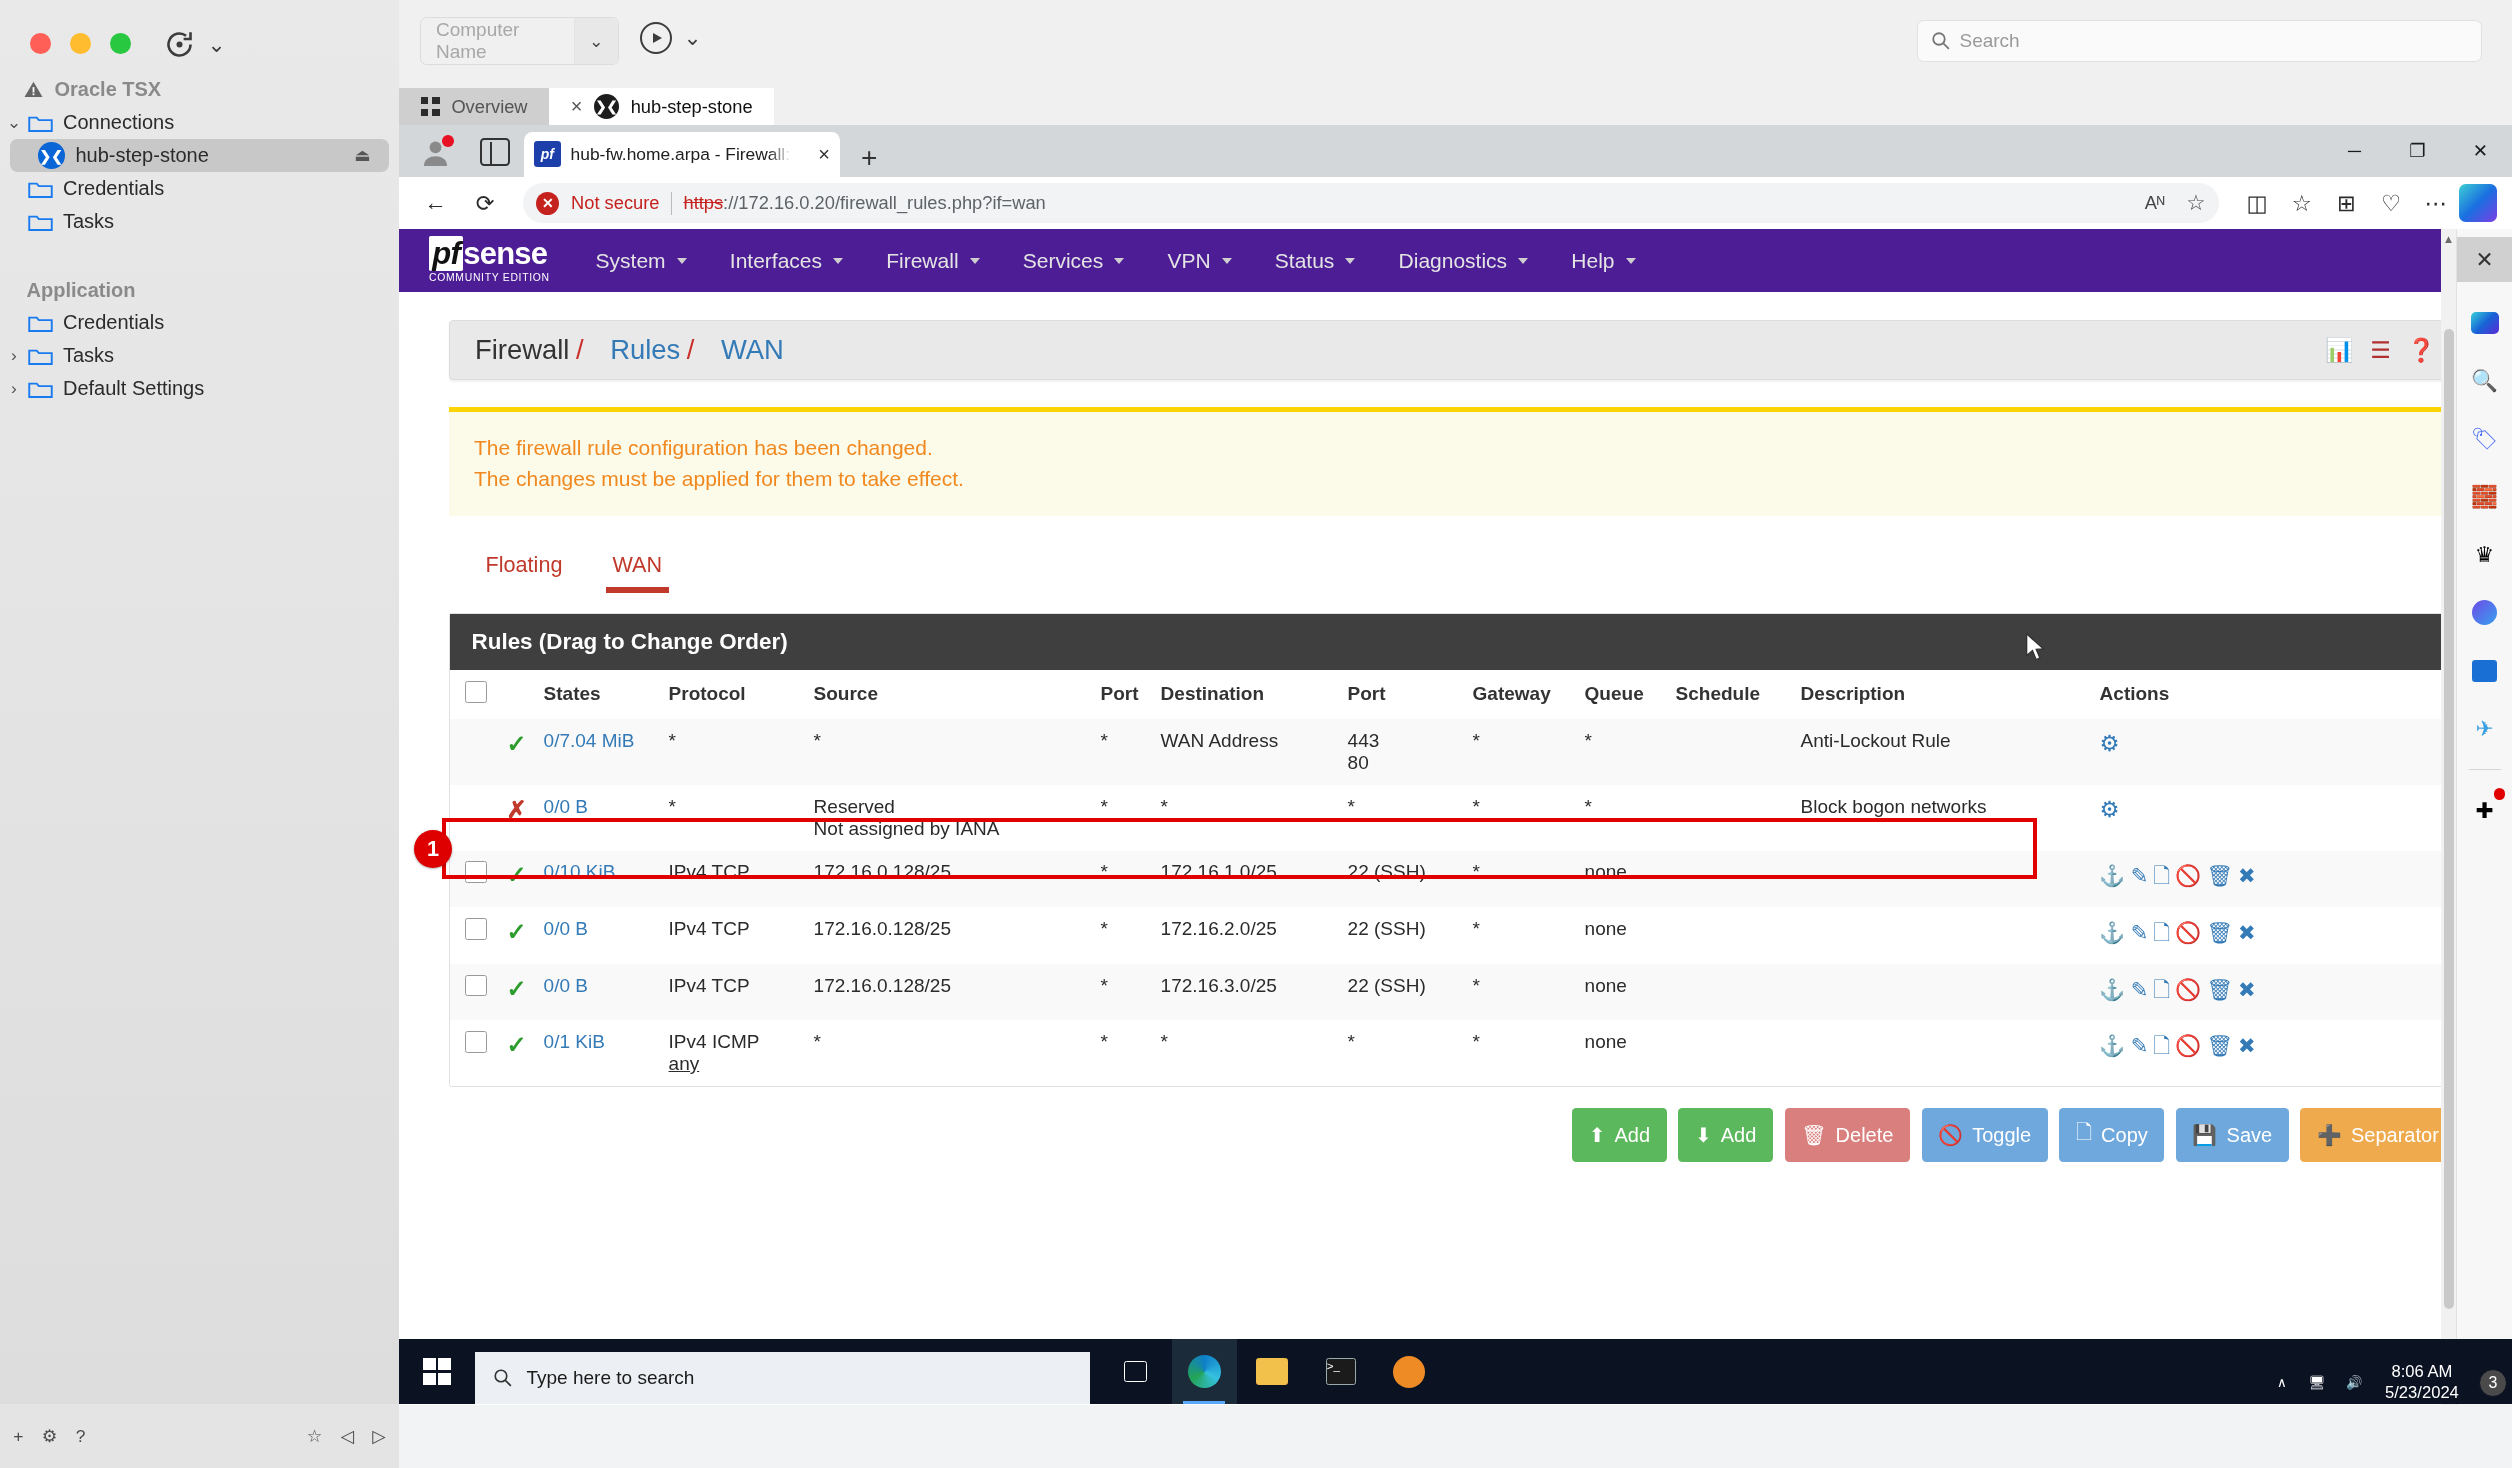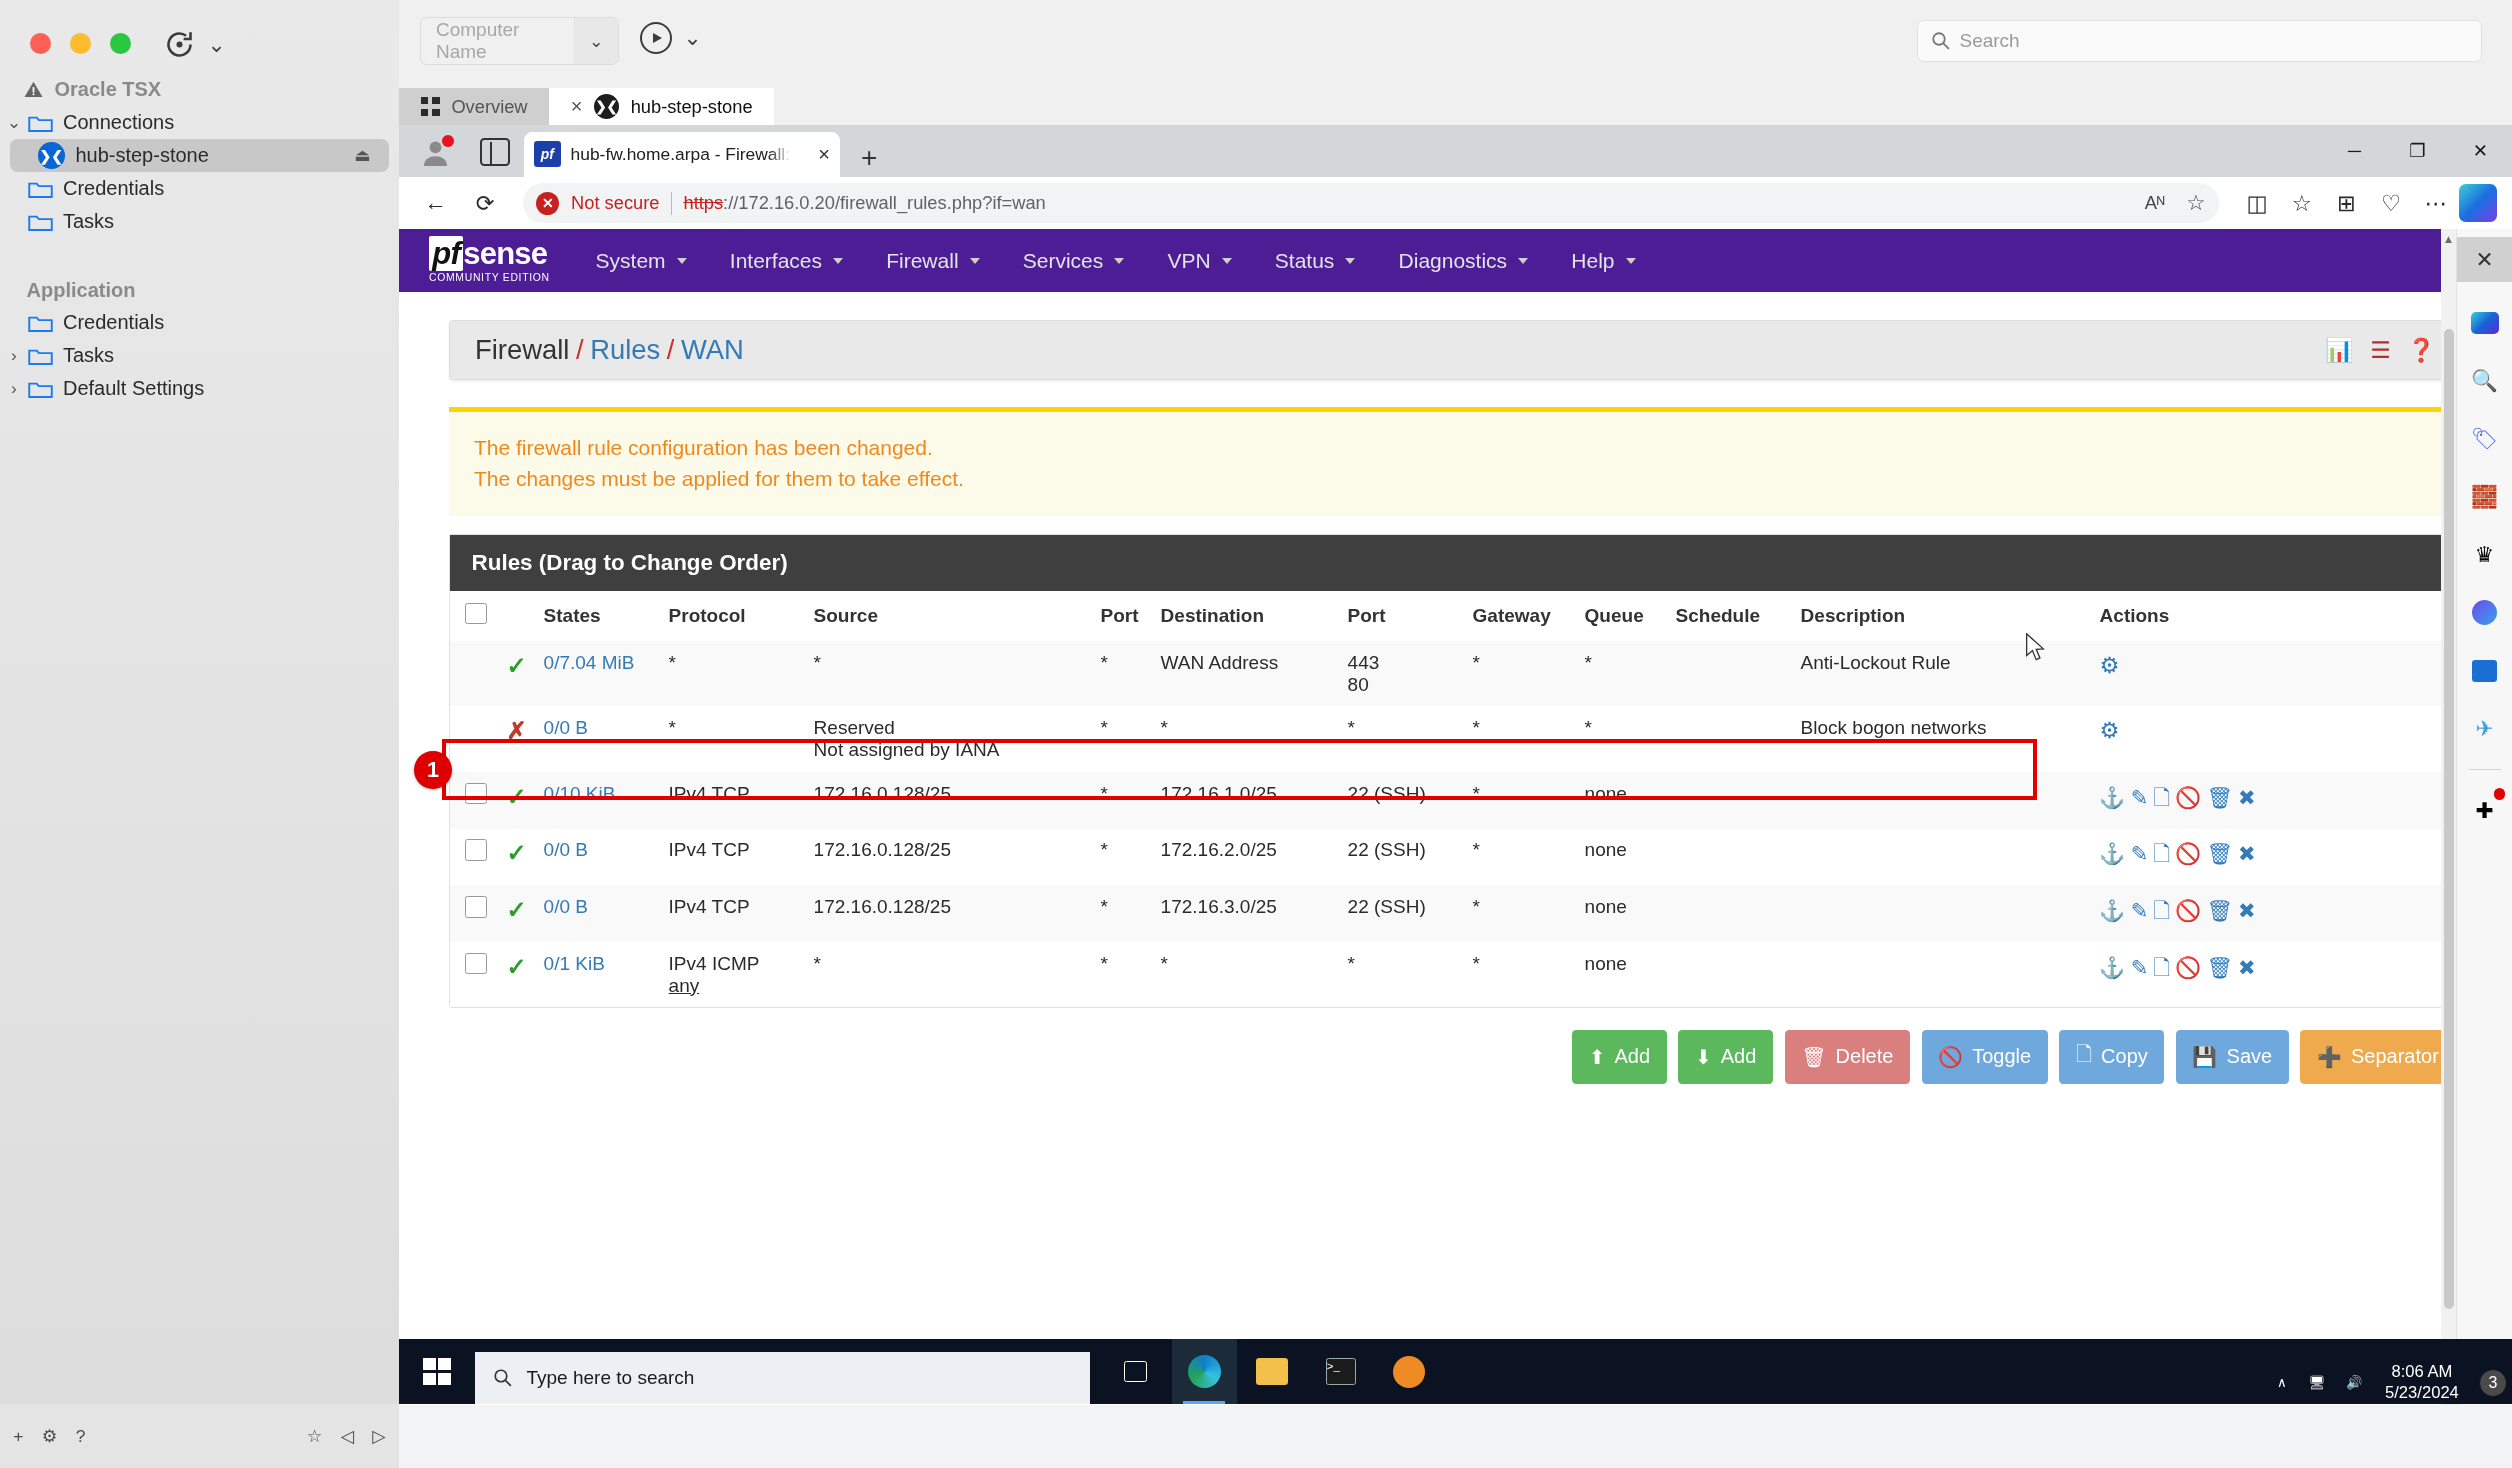--- a/index.html
+++ b/index.html
@@ -131,21 +131,21 @@
   .pf-nav-item { color:#e4e4e4; font-size:21px; padding: 0 21.6px; display:flex; align-items:center; gap:11px; height:63px; }
   .caret-d { width:0;height:0;border-left:5.8px solid transparent;border-right:5.8px solid transparent;border-top:6.6px solid #cfcfcf; }
   .logout { margin-left:auto; margin-right:33px; font-size:25px; color:#fff; }
 
   .content { padding: 28px 50px 0 50px; }
   .crumbwrap {
     height:60px; background:#e9e9e9; border:0.8px solid #ddd; border-radius:4.2px;
     display:flex; align-items:center; padding: 0 25px; box-shadow: 0 1.7px 2.5px rgba(0,0,0,.06);
   }
   .crumb { font-size:27.4px; color:#333; }
-  .crumb a { color:#337ab7; text-decoration:none; }
+  .crumb a { color:#337ab7; text-decoration:none;margin-left:20px; }
   .crumb .sep { color:#c9302c; margin: 0 6.6px; }
   .crumb-icons { margin-left:auto; display:flex; gap:16.6px; align-items:center; }
   .ci { font-size:23px; }
 
   .alert {
     margin-top:26.6px; position:relative; background:#fcfbe9; border-top:5.8px solid #fcd303;
     padding: 21.6px 25px 21.6px 25px; min-height:105px;
   }
   .alert p { color:#f0881f; font-size:21px; line-height:1.45; }
   .apply-wrap { position:absolute; right:0px; top:-11.6px; }
@@ -455,20 +455,24 @@
           <div class="alert">
             <p>The firewall rule configuration has been changed.</p>
             <p>The changes must be applied for them to take effect.</p>
             <div class="apply-wrap">
               <div class="hl-box" style="left:15px; top:8.3px; width:223px; height:106px;"></div>
               <div class="badge-num" style="left:-10px; top:-8.3px;">2</div>
 
             </div>
           </div>
 
+          <div class="tabs">
+            <div class="tab-item"><span>Floating</span></div>
+            <div class="tab-item active"><span>WAN</span></div>
+          </div>
 
           <div class="panel" style="position:relative;">
             <div class="panel-head">Rules (Drag to Change Order)</div>
             <table class="rules">
               <thead>
                 <tr>
                   <th style="width:50px;padding-left:15px;"><span class="chk"></span></th>
                   <th style="width:37px;"></th>
                   <th style="width:125px;">States</th>
                   <th style="width:145px;">Protocol</th>

